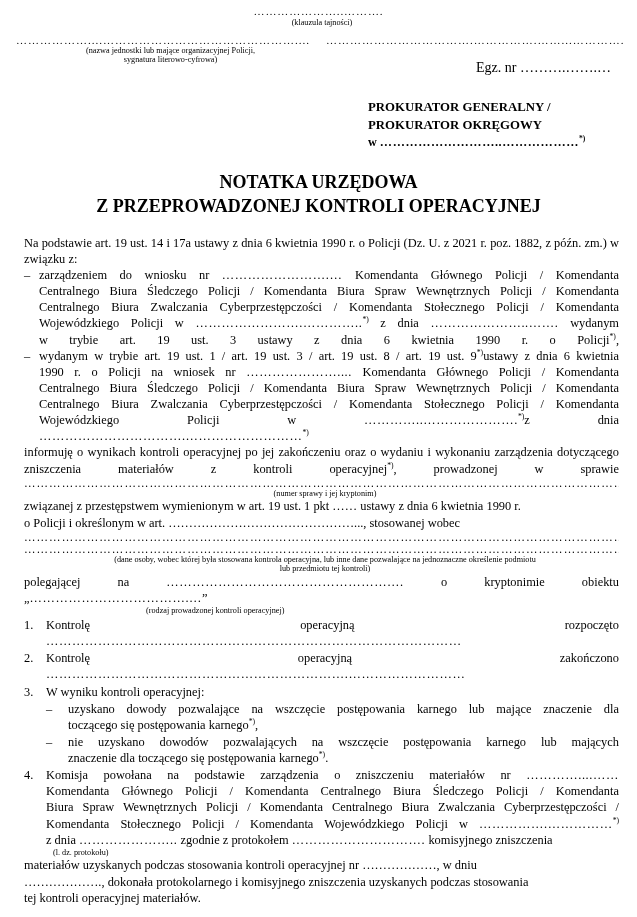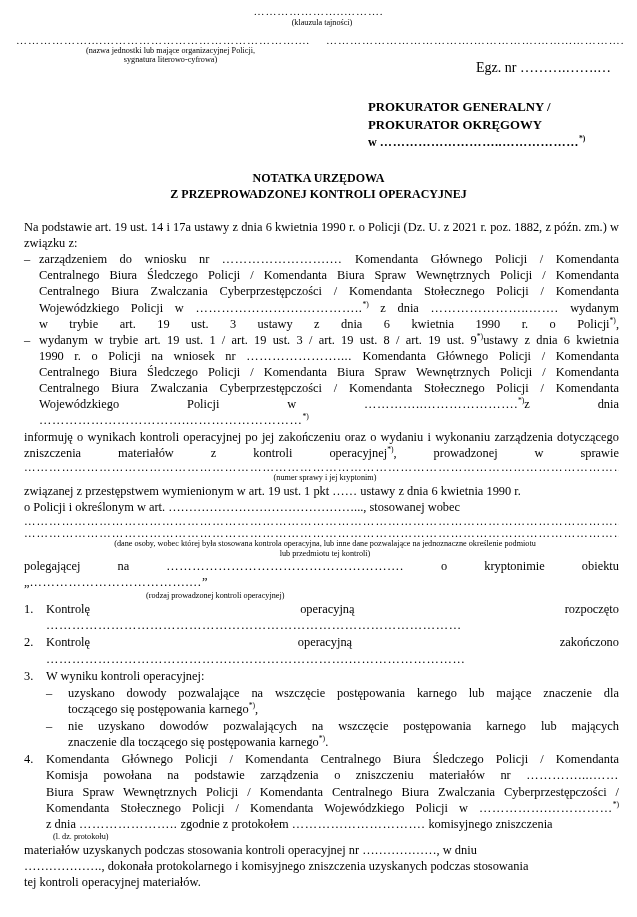--- a/index.html
+++ b/index.html
@@ -99,21 +99,21 @@
   .addressee .wline {
     white-space: nowrap;
     font-size: 12.2px;
   }
 
   
   .doc-title {
     margin-top: 20px;
     text-align: center;
     font-weight: bold;
-    font-size: 12px;
+    font-size: 18px;
     line-height: 1.32;
   }
 
   
   .body {
     margin-top: 16px;
     padding-left: 24px;
     padding-right: 18px;
     line-height: 1.30;
   }
@@ -335,25 +335,25 @@
         <div class="justall">nie uzyskano dowodów pozwalających na wszczęcie postępowania karnego lub mających</div>
         <div>
           <span>znaczenie dla toczącego się postępowania karnego</span><sup class="fn">*)</sup><span>.</span>
         </div>
       </div>
     </div>
 
     <div class="num-item">
       <div class="marker">4.</div>
       <div class="content">
-        <div class="justall">Komendanta Głównego Policji / Komendanta Centralnego Biura Śledczego Policji / Komendanta</div>
         <div class="justall">
           <span>Komisja powołana na podstawie zarządzenia o zniszczeniu materiałów nr</span>
           <span class="dots">…………....……</span>
         </div>
+        <div class="justall">Komendanta Głównego Policji / Komendanta Centralnego Biura Śledczego Policji / Komendanta</div>
         <div class="justall">Biura Spraw Wewnętrznych Policji / Komendanta Centralnego Biura Zwalczania Cyberprzestępczości /</div>
         <div class="justall">
           <span>Komendanta Stołecznego Policji / Komendanta Wojewódzkiego Policji w</span>
           <span class="dots">…………….……………</span><sup class="fn">*)</sup>
         </div>
         <div>
           <span>z dnia</span>
           <span class="dots">…………………..</span>
           <span>zgodnie z protokołem</span>
           <span class="dots">………………………….</span>

